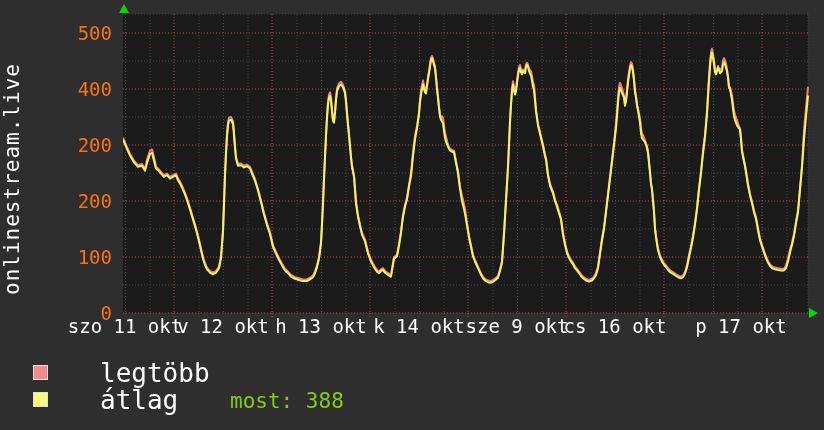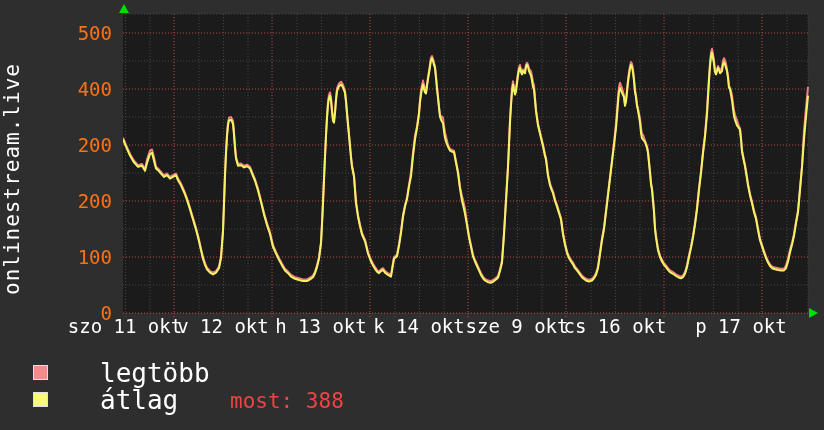--- a/index.html
+++ b/index.html
@@ -27,21 +27,21 @@
     position:absolute;left:0;top:0;width:13px;height:13px;
     border:1px solid #e0e0e0;
   }
   .legend-label{
     position:absolute;left:24px;top:-2px;font-size:26px;line-height:20px;
     white-space:nowrap;
     margin-left:43px;
   }
   .stat{
     position:absolute;font-size:21px;line-height:20px;white-space:nowrap;
-    color:#ef4444;
+    color:#84cc16;
   }
 </style>
 </head>
 <body>
 
 <div id="canvas">
   <div class="vtitle">onlinestream.live</div>
 
   <svg id="plot-svg" width="824" height="430">
       <rect x="123" y="14" width="685" height="299" fill="#1b1b1b"></rect>

